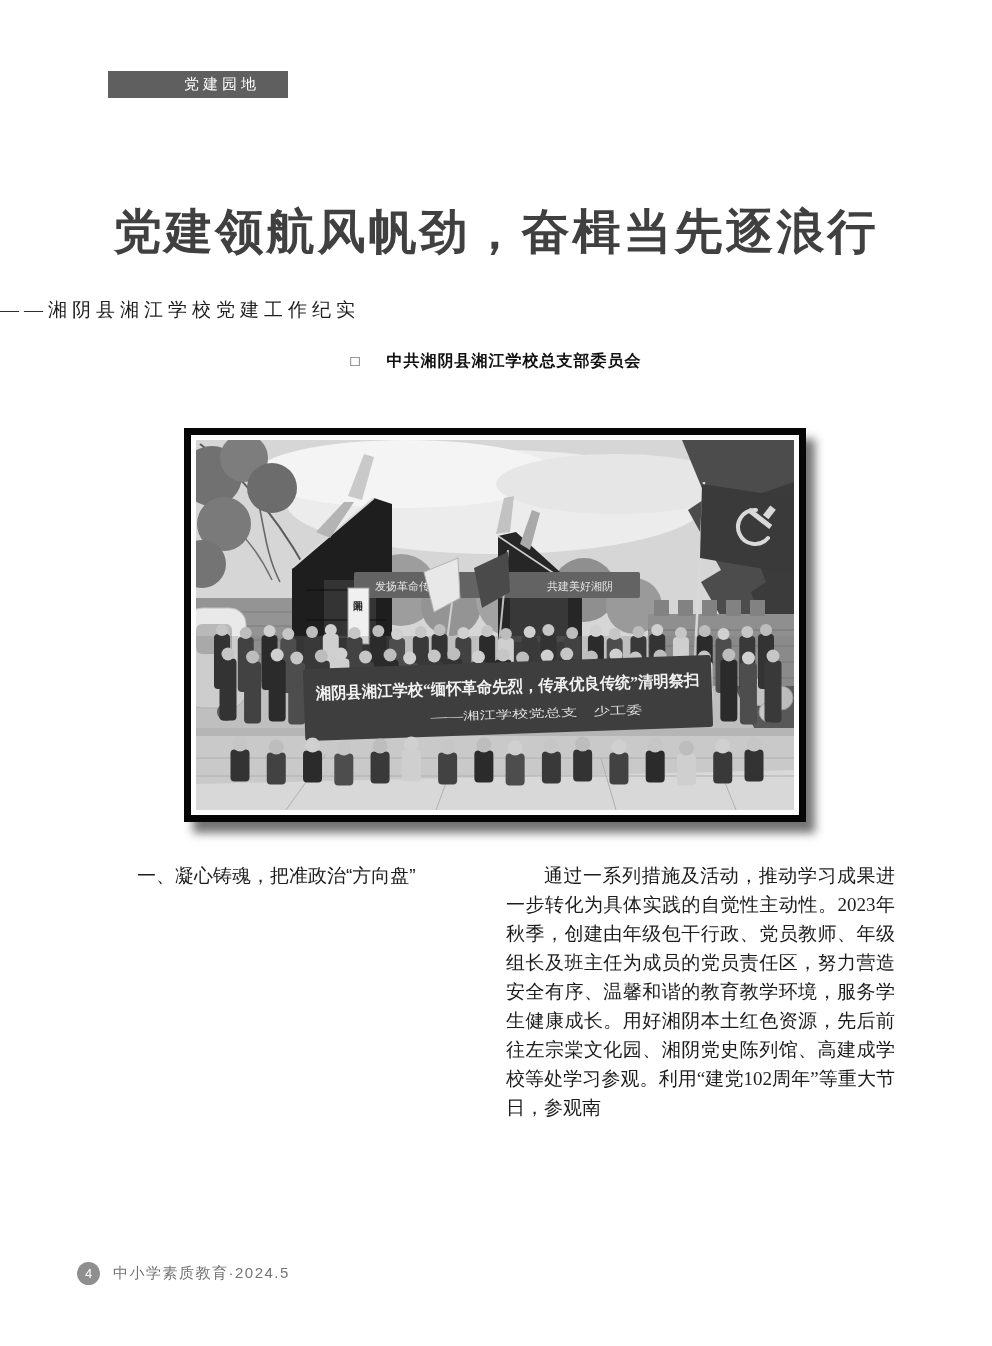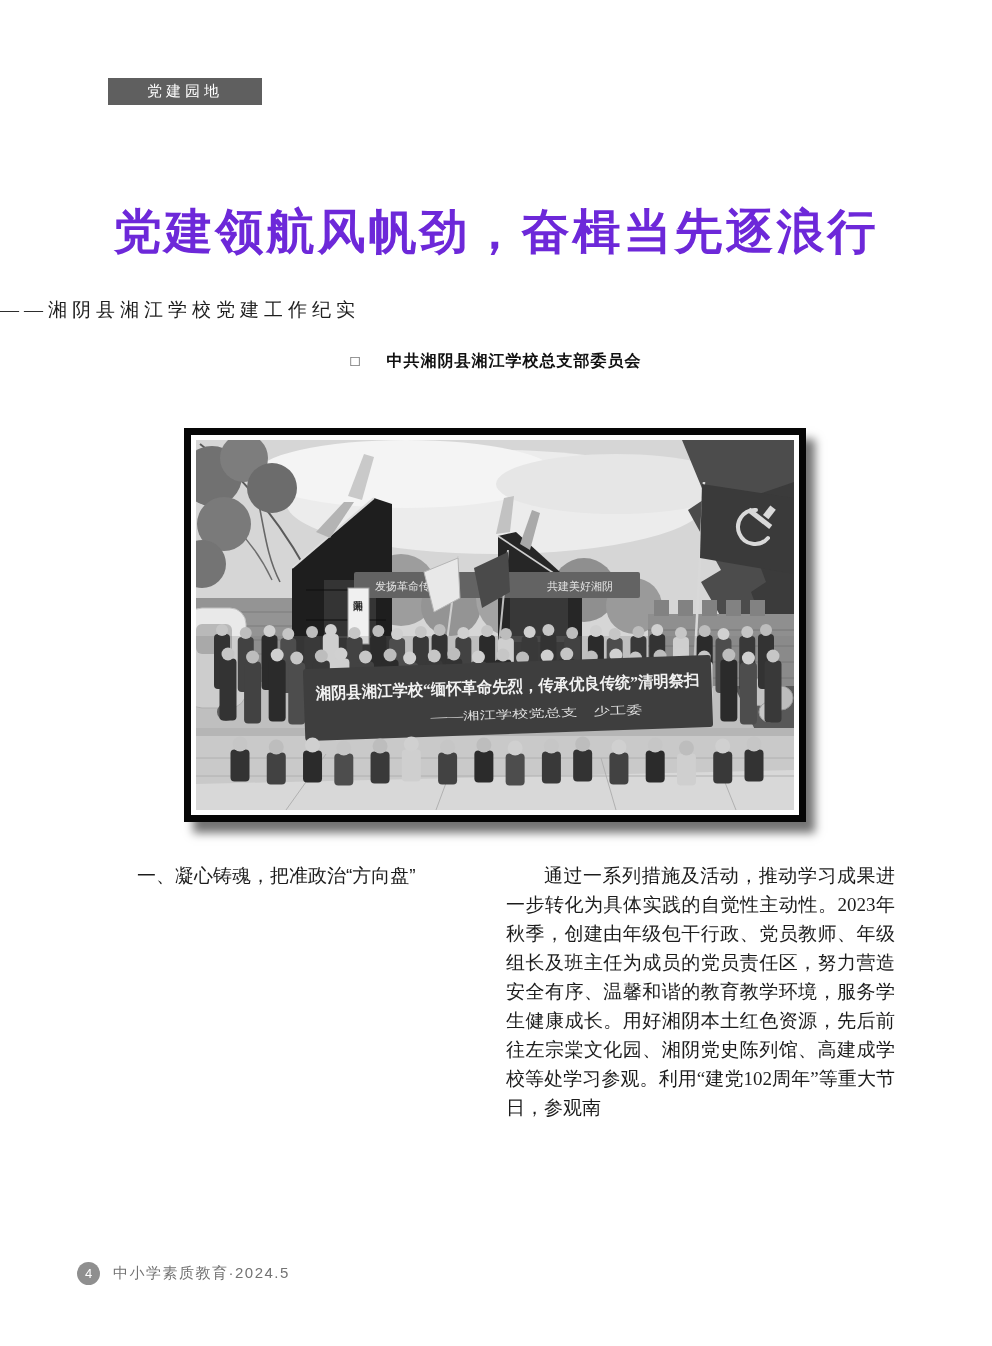--- a/index.html
+++ b/index.html
@@ -1,23 +1,23 @@
 <!DOCTYPE html>
 <html><head>
 <meta charset="utf-8">
 <style>
   html,body{margin:0;padding:0;background:#fff;}
   .page{position:relative;width:992px;height:1346px;background:#ffffff;overflow:hidden;
         font-family:"Liberation Serif","DejaVu Serif",serif;color:#1c1c1c;}
-  .section-tag{position:absolute;left:108px;top:78px;width:154px;height:27px;background:#5f5f5f;
+  .section-tag{position:absolute;left:108px;top:71px;width:132px;height:27px;background:#5f5f5f;
         color:#ffffff;font-family:"Liberation Sans","DejaVu Sans",sans-serif;font-size:15px;
-        letter-spacing:4px;display:flex;align-items:center;justify-content:center;}
+        letter-spacing:4px;display:flex;align-items:center;justify-content:center;padding-left:48px;}
   .article-title{position:absolute;left:0;right:0;top:200px;text-align:center;
         font-family:"Liberation Sans","DejaVu Sans",sans-serif;font-weight:900;font-size:48px;
-        letter-spacing:3px;color:#6d28d9;white-space:nowrap;}
+        letter-spacing:3px;color:#404040;white-space:nowrap;}
   .article-subtitle{position:absolute;left:0;right:0;top:297px;text-align:left;
         font-size:19px;letter-spacing:5px;color:#1f1f1f;white-space:nowrap;}
   .author-line{position:absolute;left:0;right:0;top:351px;text-align:center;
         font-family:"Liberation Sans","DejaVu Sans",sans-serif;font-weight:bold;font-size:16px;
         letter-spacing:1px;color:#101010;}
   .author-line .marker{font-weight:normal;margin-right:26px;font-size:15px;color:#333;}
   .photo-frame{position:absolute;left:184px;top:428px;border:7px solid #060606;background:#fff;
         padding:5px;box-shadow:9px 11px 9px rgba(0,0,0,0.55);}
   .photo-frame svg{display:block;}
   .col{position:absolute;top:861px;width:389px;font-size:19px;line-height:29px;

